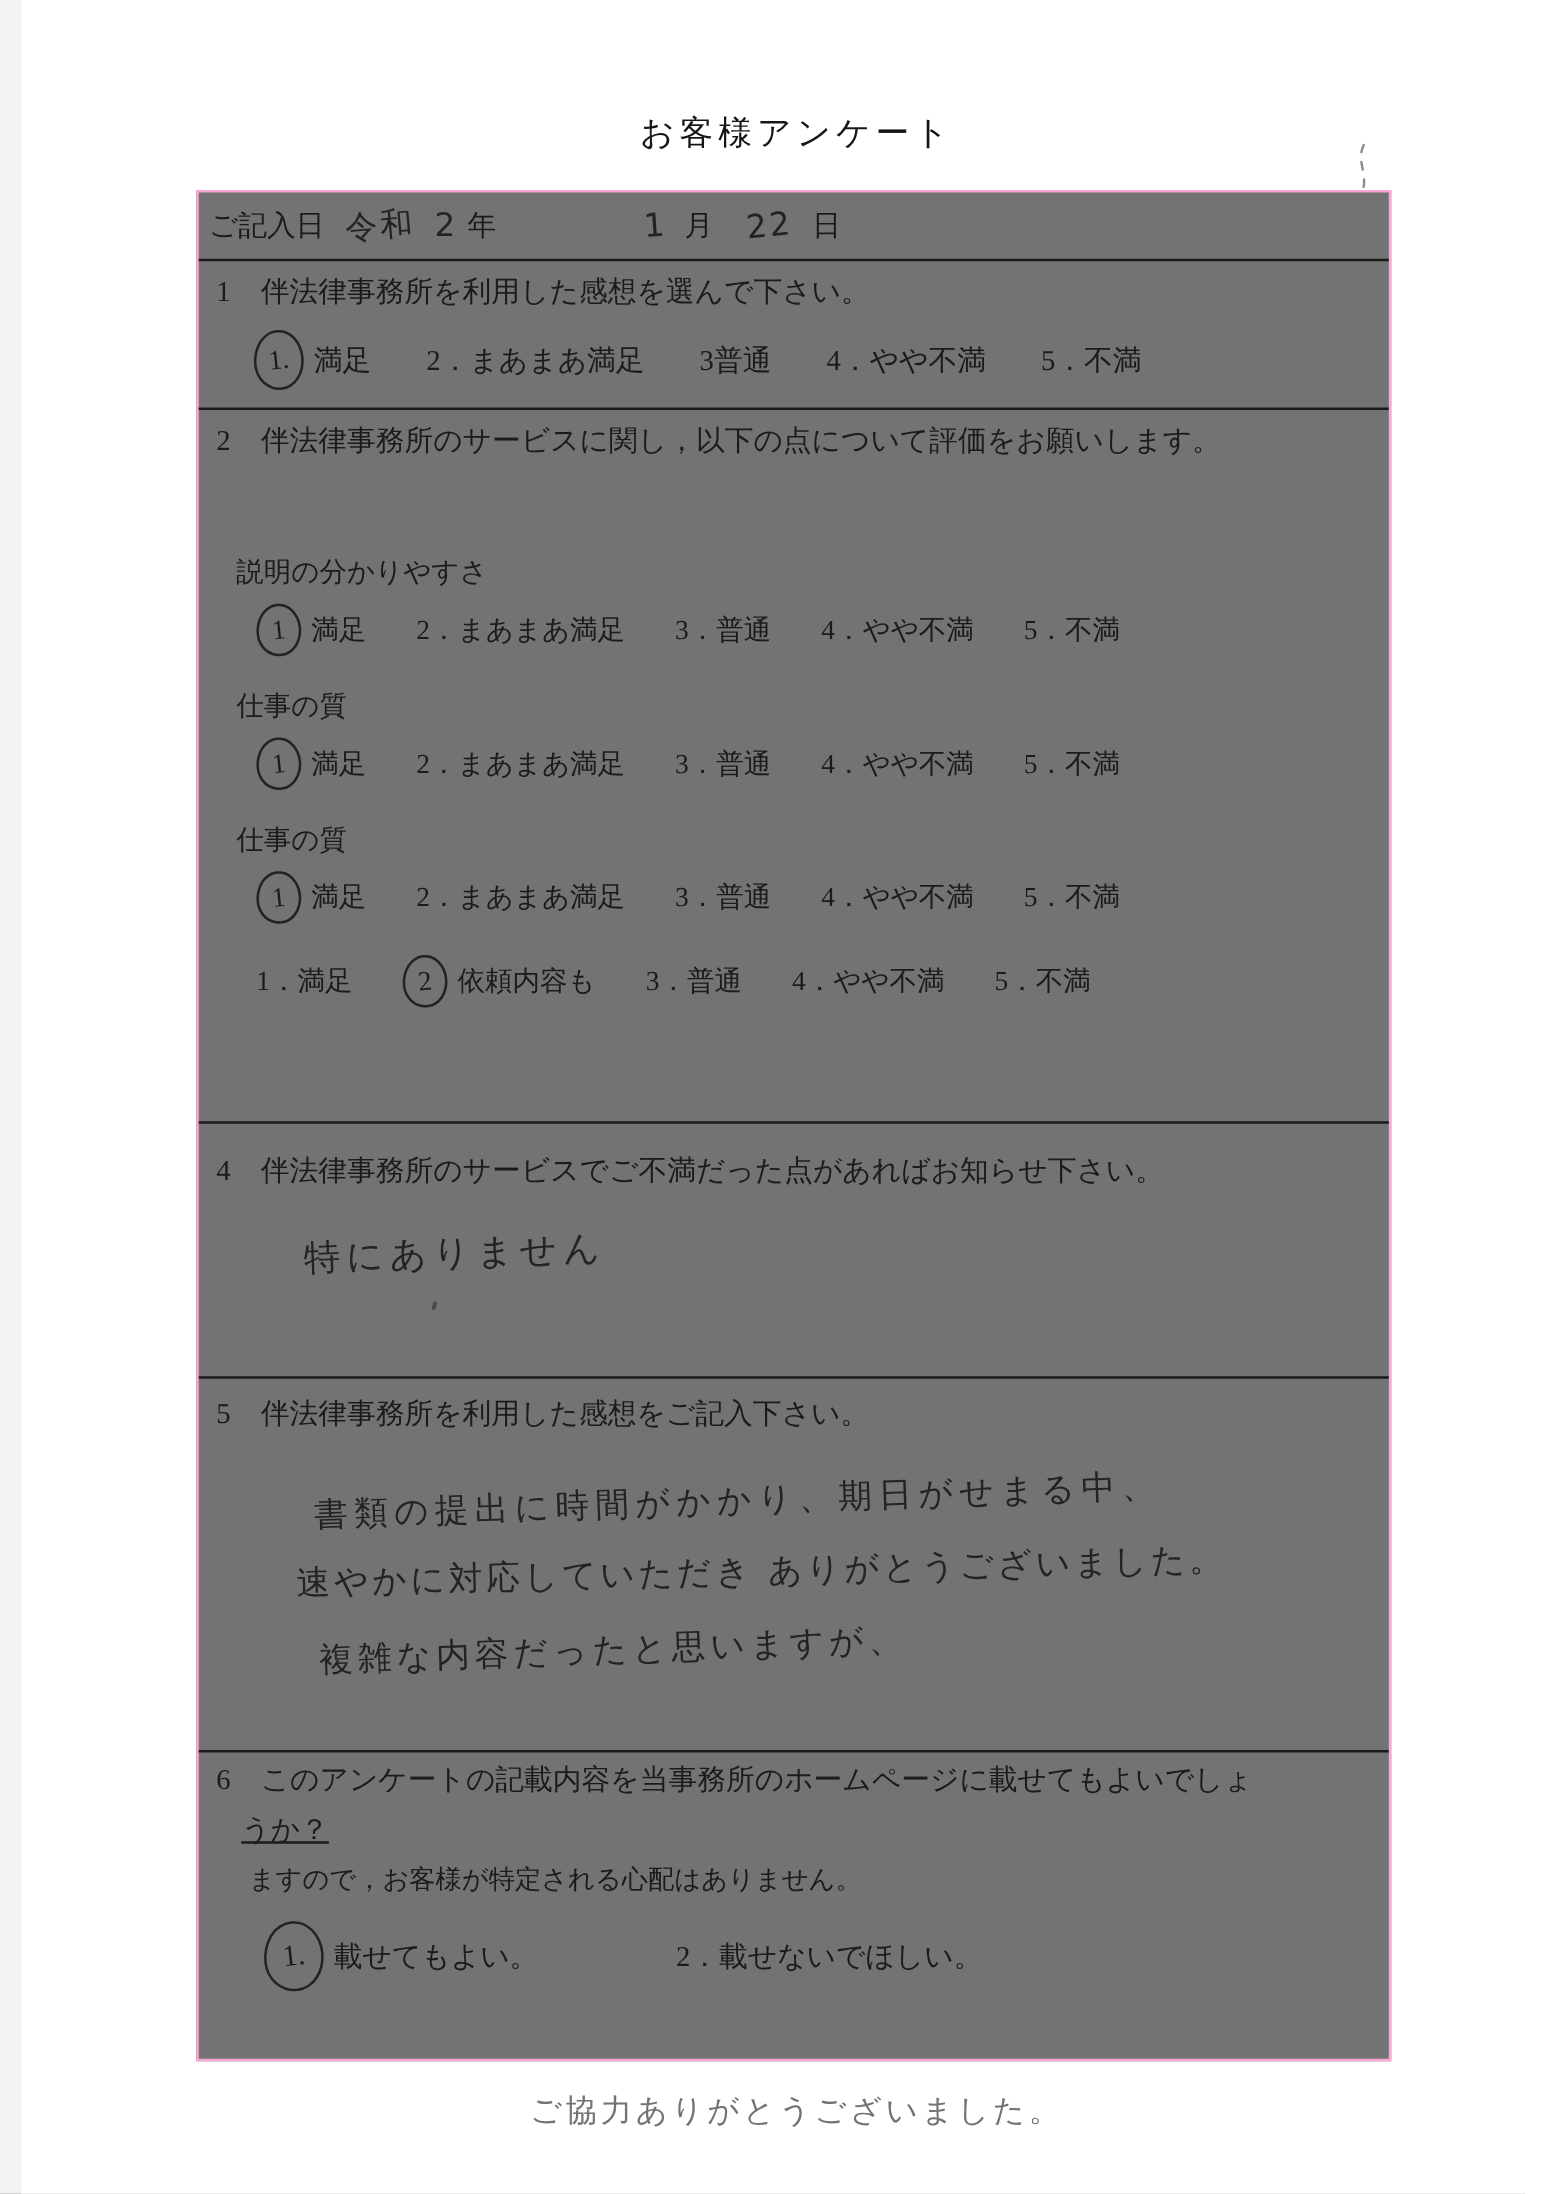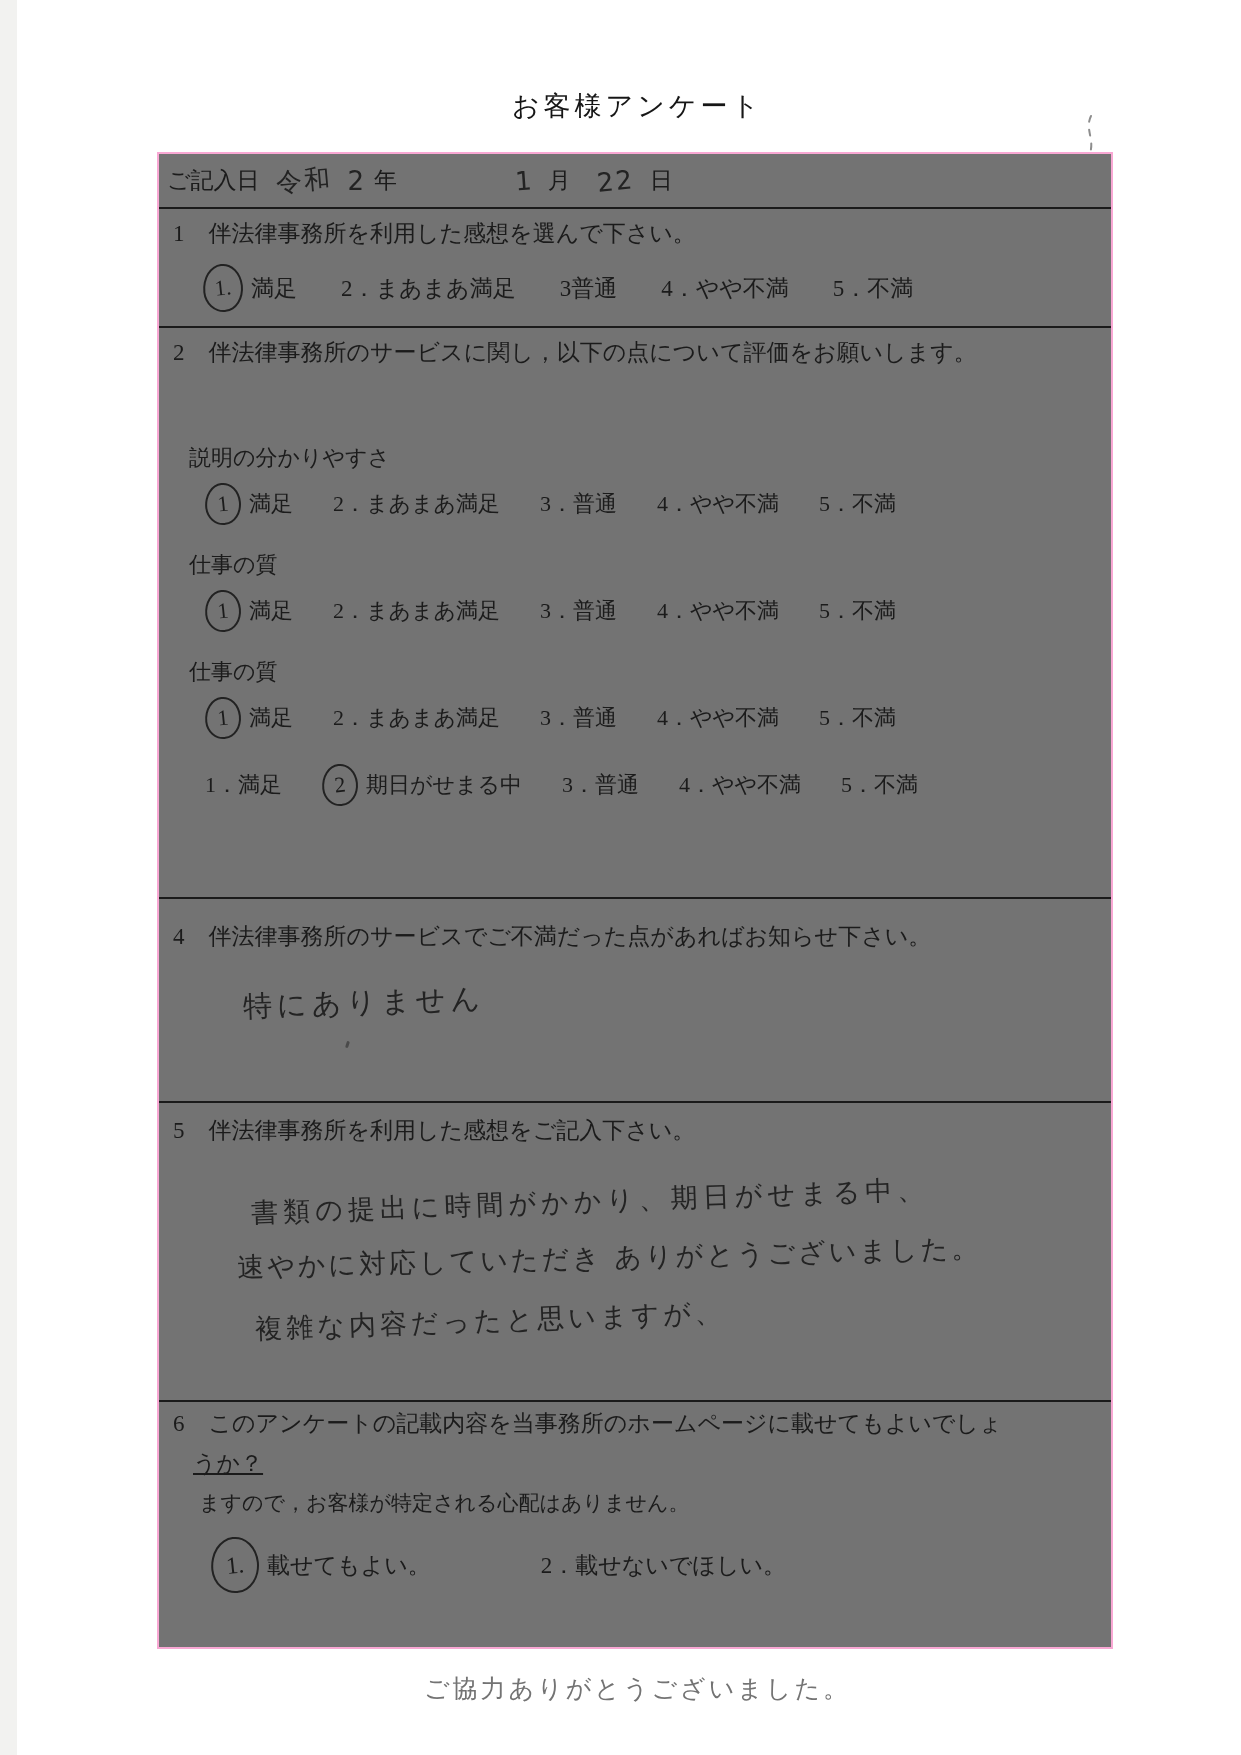--- a/index.html
+++ b/index.html
@@ -155,21 +155,21 @@
           <span class="opt">4．やや不満</span>
           <span class="opt">5．不満</span>
         </div>
       </div>
 
       <div class="crit mt-rest">
         <div class="opts opts-r">
           <span class="opt">1．満足</span>
           <span class="opt">
             <span class="circ">2</span>
-            <span>期日がせまる中</span>
+            <span>依頼内容も</span>
           </span>
           <span class="opt">3．普通</span>
           <span class="opt">4．やや不満</span>
           <span class="opt">5．不満</span>
         </div>
       </div>
     </div>
 
     <div class="row sec4">
       <div class="q-head" style="padding-top:22px;">

